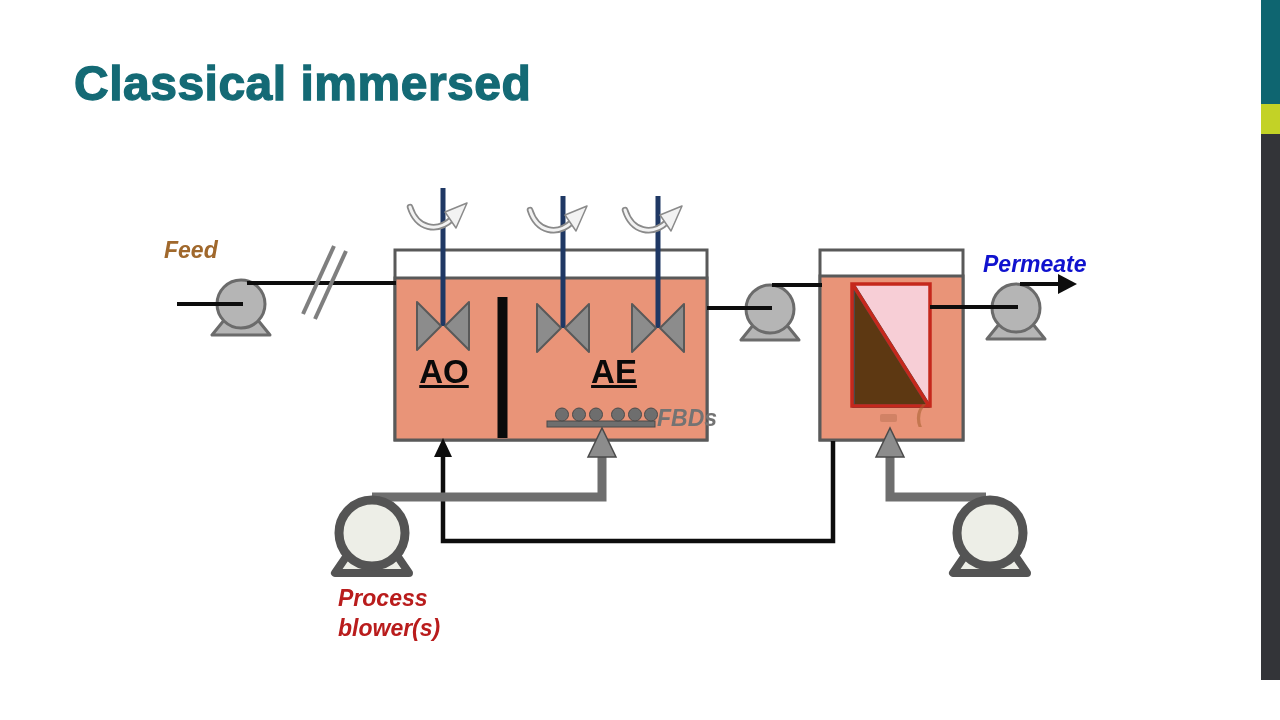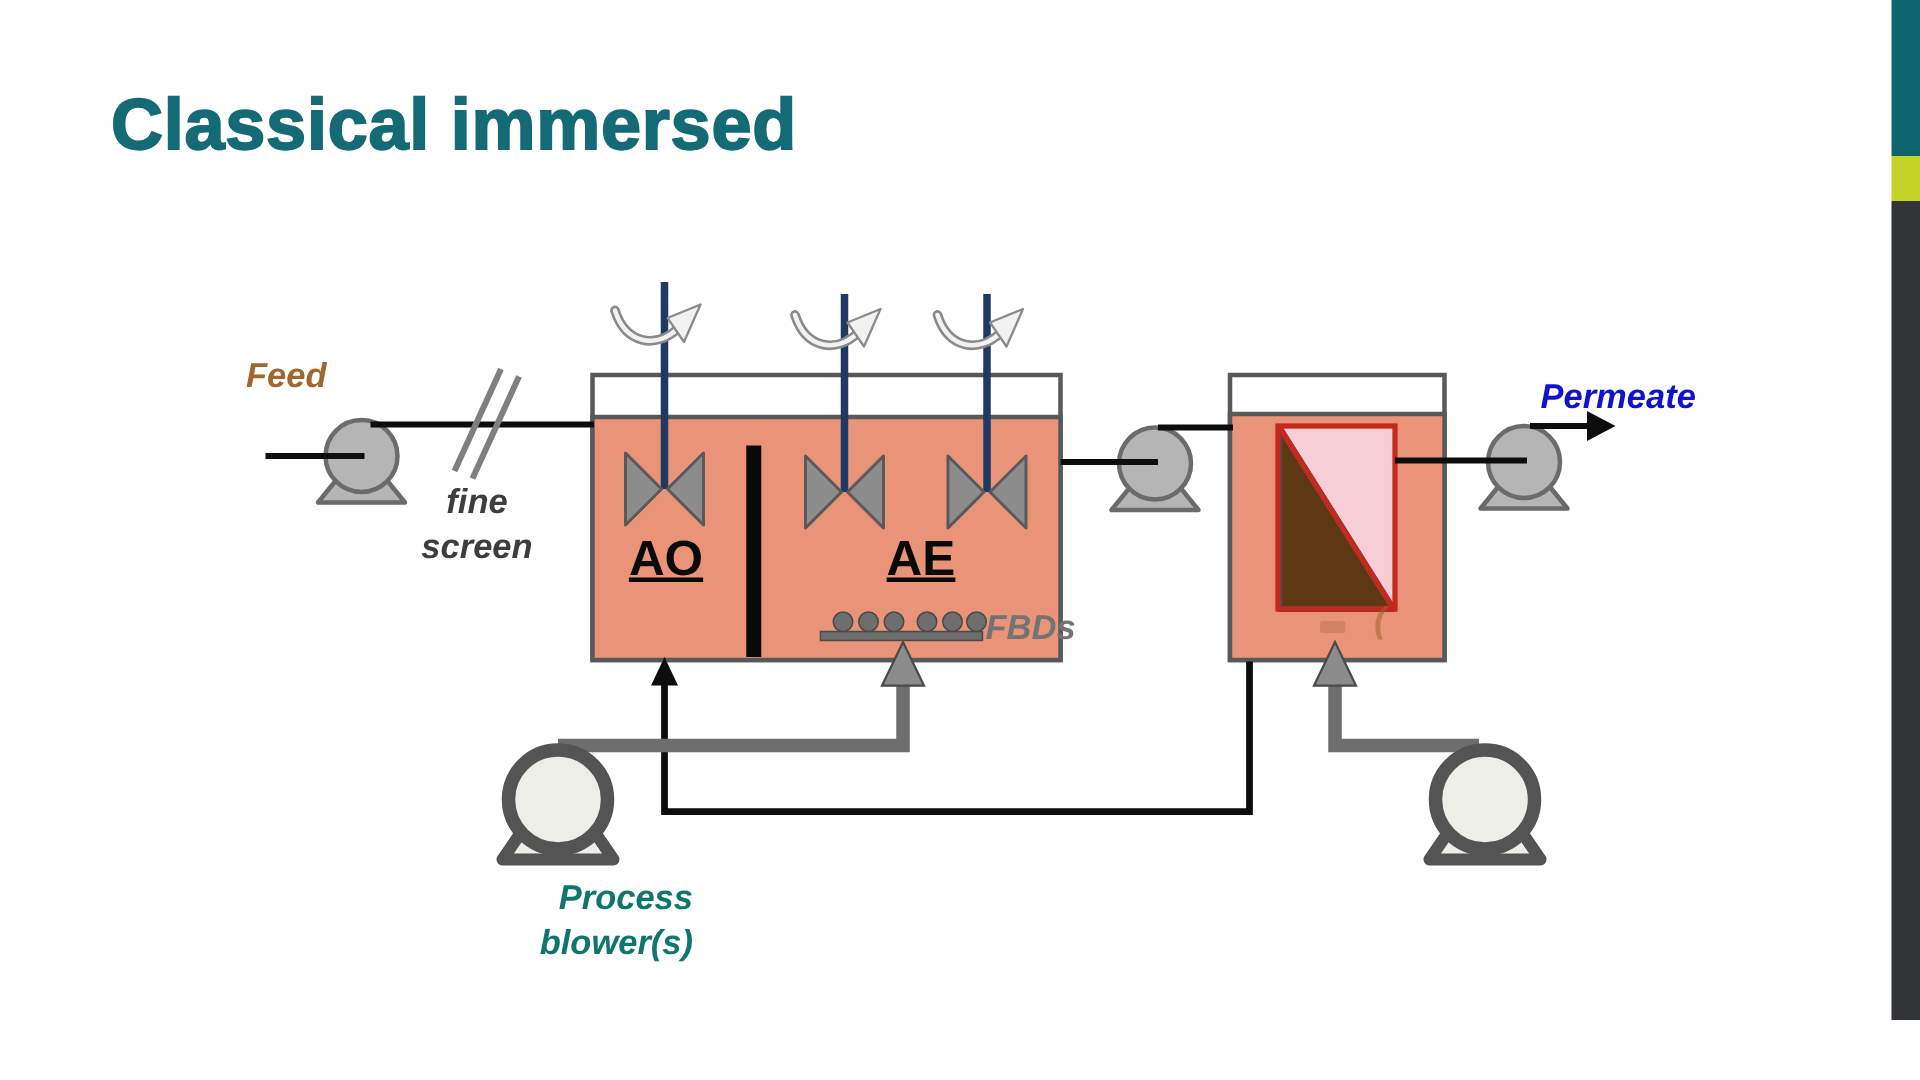--- a/index.html
+++ b/index.html
@@ -16,22 +16,22 @@
   .strip { position:absolute; left:1261px; width:19px; }
   .strip-teal     { top:0;     height:104px; background:#0E6570; }
   .strip-lime     { top:104px; height:30px;  background:#C3D226; }
   .strip-charcoal { top:134px; height:586px; background:#333438; }
 
   .diagram-svg { position:absolute; left:0; top:0; }
 
   .lbl { position:absolute; font-weight:bold; font-style:italic; line-height:1.3; }
   .lbl-feed      { left:164px; top:236px; width:70px;  font-size:23px; color:#A0682C; }
   .lbl-screen    { left:266px; top:320px; width:104px; font-size:23px; color:#3D3D3D; text-align:center; }
-  .lbl-permeate  { left:983px; top:250px; width:130px; font-size:23px; color:#1012CE; white-space:nowrap;margin-left:44px; }
-  .lbl-proc-blwr { left:327px; top:584px; width:135px; font-size:23px; color:#0f766e;text-align:right; }
+  .lbl-permeate  { left:983px; top:250px; width:130px; font-size:23px; color:#1012CE; white-space:nowrap; }
+  .lbl-proc-blwr { left:338px; top:584px; width:135px; font-size:23px; color:#b91c1c; }
   .lbl-mem-blwr  { left:938px; top:584px; width:148px; font-size:23px; color:#3D3D3D; }
   .lbl-fbds      { left:657px; top:404px; width:60px;  font-size:23px; color:#737373; }
 
   .zone { position:absolute; font-weight:bold; font-style:normal; font-size:33px; color:#0A0A0A; text-align:center; width:64px;text-decoration:underline; }
   .zone-ao { left:412px; top:353px; }
   .zone-ae { left:582px; top:353px; }
 
   .artifact-paren {
     position:absolute; left:916px; top:400px; font-size:24px; font-style:italic;
     color:rgba(165,95,45,0.55); font-weight:bold;
@@ -155,21 +155,20 @@
       <circle cx="1016" cy="308" r="24" stroke="#6B6B6B" stroke-width="3" fill="#B5B5B5"></circle>
     </g>
     <line x1="930" y1="307" x2="1018" y2="307" stroke="#0D0D0D" stroke-width="4"></line>
     <g>
       <line x1="1020" y1="284" x2="1062" y2="284" stroke="#0D0D0D" stroke-width="4"></line>
       <polygon points="1077,284 1058,274 1058,294" fill="#0D0D0D"></polygon>
     </g>
   </svg>
 
   <div class="lbl lbl-feed">Feed</div>
-  <div class="lbl lbl-screen">fine screen</div>
   <div class="zone zone-ao">AO</div>
   <div class="zone zone-ae">AE</div>
   <div class="lbl lbl-fbds">FBDs</div>
   <div class="lbl lbl-permeate">Permeate</div>
   <div class="lbl lbl-proc-blwr">Process blower(s)</div>
 
   <div class="artifact-paren">(</div>
   <div class="artifact-smudge"></div>
 
 </div>

